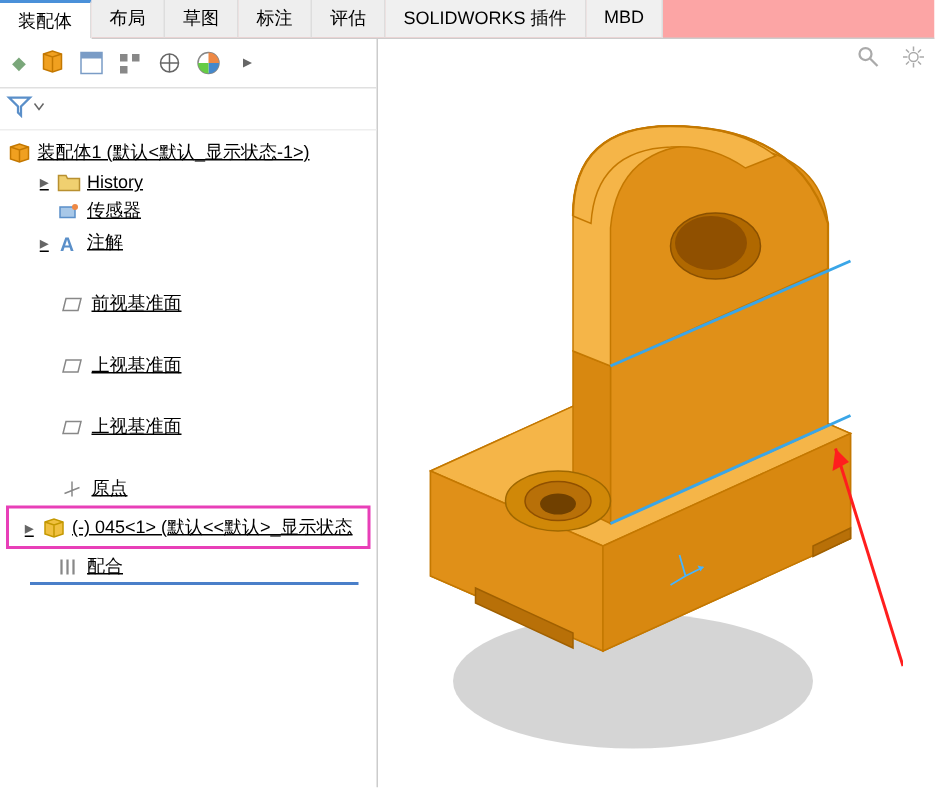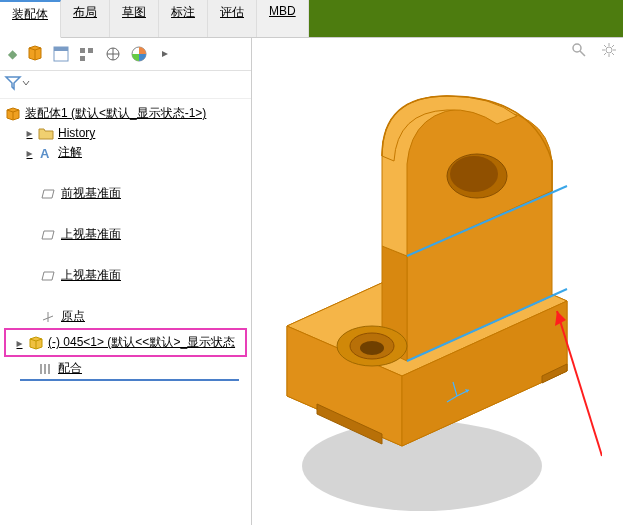--- a/index.html
+++ b/index.html
@@ -1,17 +1,17 @@
 <!DOCTYPE html>
 <html><head>
   <meta charset="utf-8">
   <style>
     * { box-sizing: border-box; margin: 0; padding: 0; }
     body { font-family: "Microsoft YaHei", Arial, sans-serif; font-size: 12px; background: #fff; width: 623px; height: 525px; overflow: hidden; position: relative; }
-    .tabs { display: flex; border-bottom: 1px solid #ccc; background: #4d7c0f; height: 38px; text-decoration: underline; }
+    .tabs { display: flex; border-bottom: 1px solid #ccc; background: #fca5a5; height: 26px; }
     .tab { padding: 4px 12px; border-right: 1px solid #ddd; cursor: pointer; background: #eee; }
     .tab.active { background: #fff; border-top: 2px solid #4a90d9; border-bottom: 1px solid #fff; margin-bottom: -1px; }
     .tab.sw { background: #f0f0f0; }
     .main { display: flex; height: calc(100% - 26px); position: relative; }
     .sidebar { width: 252px; border-right: 1px solid #ccc; background: #fff; display: flex; flex-direction: column; }
     .sidebar-toolbar { display: flex; padding: 4px; border-bottom: 1px solid #e0e0e0; gap: 2px; align-items: center; }
     .stb-btn { width: 24px; height: 24px; display: flex; align-items: center; justify-content: center; cursor: pointer; }
     .filter-row { padding: 4px; border-bottom: 1px solid #eee; }
     .filter-icon { display: inline-flex; align-items: center; cursor: pointer; }
     .tree { padding: 4px 2px; text-decoration: underline; }
@@ -30,20 +30,21 @@
   </style>
 </head>
 <body>
 
 <div class="tabs">
   <div class="tab active">装配体</div>
   <div class="tab">布局</div>
   <div class="tab">草图</div>
   <div class="tab">标注</div>
   <div class="tab">评估</div>
+  <div class="tab sw">SOLIDWORKS 插件</div>
   <div class="tab sw">MBD</div>
 </div>
 
 <div class="main">
   <div class="sidebar">
     <div class="sidebar-toolbar">
       <span class="green-sep">◆</span>
       <div class="stb-btn">
         <svg width="18" height="18">
             <path d="M3 3 L9 1 L15 3 L15 13 L9 15 L3 13 Z" fill="#f0a020" stroke="#c47800"></path>
@@ -109,20 +110,30 @@
       <div class="tree-row tree-indent-1">
         <span class="tree-toggle">▸</span>
         <span class="tree-icon">
           <svg width="16" height="14">
               <path d="M1 3 L6 3 L7 5 L15 5 L15 13 L1 13 Z" fill="#f0d070" stroke="#b89030"></path>
             </svg>
         </span>
         <span>History</span>
       </div>
 
+      <div class="tree-row tree-indent-1">
+        <span class="tree-toggle"></span>
+        <span class="tree-icon">
+          <svg width="16" height="14">
+              <rect x="2" y="4" width="10" height="7" fill="#a8c8e8" stroke="#5a8fc9"></rect>
+              <circle cx="12" cy="4" r="2" fill="#e84"></circle>
+            </svg>
+        </span>
+        <span>传感器</span>
+      </div>
 
       <div class="tree-row tree-indent-1">
         <span class="tree-toggle">▸</span>
         <span class="tree-icon">
           <svg width="16" height="14">
               <text x="2" y="12" font-size="13" fill="#5a8fc9" font-weight="bold">A</text>
             </svg>
         </span>
         <span>注解</span>
       </div>

